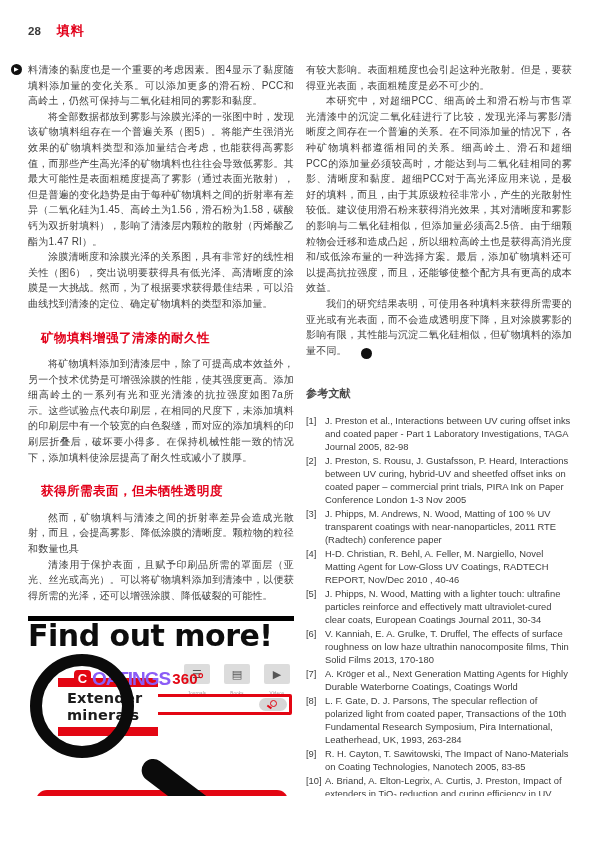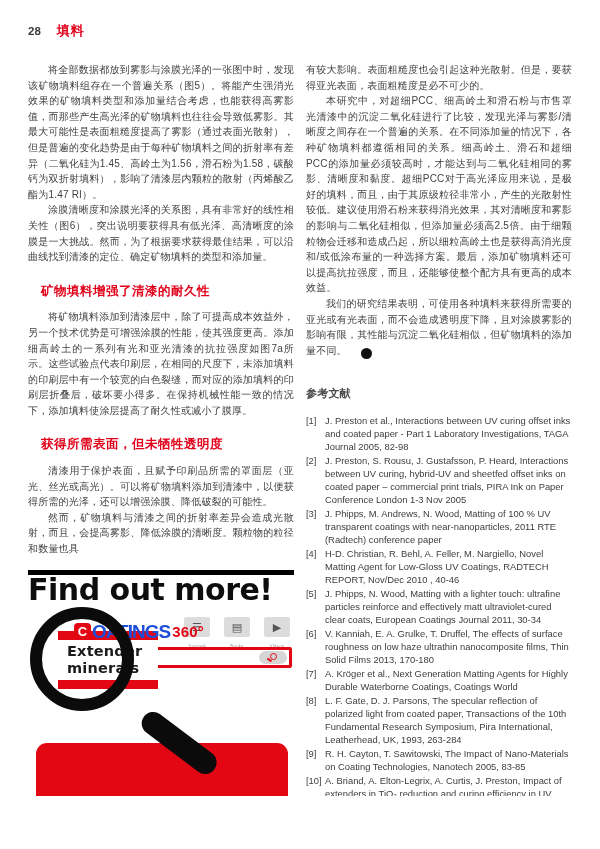--- a/index.html
+++ b/index.html
@@ -31,21 +31,21 @@
                 margin-left:14px; }
 
   
   .ad { margin-top:13px; border-top:5px solid #000; padding-top:5px; }
   .ad-headline { font-size:30px; font-weight:600; color:#0d0d0d; 
                  letter-spacing:-.5px; margin-top:2px; font-family:"DejaVu Sans",sans-serif; }
   .mock { position:relative; height:140px; margin-top:4px; }
   .mock-logo { position:absolute; left:46px; top:22px; display:flex; align-items:center; z-index:4; }
   .logo-c { width:17px; height:17px; background:#e30613; color:#fff; border-radius:4px 4px 8px 4px;
             font-weight:bold; font-size:13px; line-height:17px; text-align:center; }
-  .logo-word { font-size:19px; font-weight:800; color:#1d4ed8; letter-spacing:-1px; margin-left:1px; }
+  .logo-word { font-size:19px; font-weight:800; color:#8b5cf6; letter-spacing:-1px; margin-left:1px; }
   .logo-360 { font-size:15px; font-weight:bold; color:#e30613; margin-left:2px; }
   .mock-toolbar { position:absolute; right:4px; top:16px; display:flex; gap:14px; z-index:1; }
   .tbtn { width:26px; text-align:center; }
   .tbtn .btnface { width:26px; height:20px; background:#dcdcdc; border-radius:2px; color:#555;
                    font-size:11px; line-height:20px; }
   .tbtn .btnlabel { font-size:4.5px; color:#9a9a9a; margin-top:2px; }
   .searchbar { position:absolute; left:112px; right:2px; top:46px; height:21px; background:#fff;
                border:3px solid #e30613; border-radius:2px; z-index:1; }
   .search-pill { position:absolute; right:2px; top:1px; width:28px; height:13px; background:#d6d6d6;
                  border-radius:7px; }
@@ -94,27 +94,31 @@
 <body>
 
 <div class="page">
 
   <div class="hdr">
     <span class="pgnum">28</span>
     <span class="section">填料</span>
   </div>
 
   <div class="col col-left">
+    <p class="noindent p-first">
+      <span class="cont-marker">▶</span>
+      <span>料清漆的黏度也是一个重要的考虑因素。图4显示了黏度随填料添加量的变化关系。可以添加更多的滑石粉、PCC和高岭土，仍然可保持与二氧化硅相同的雾影和黏度。</span>
+    </p>
     <p>将全部数据都放到雾影与涂膜光泽的一张图中时，发现该矿物填料组存在一个普遍关系（图5）。将能产生强消光效果的矿物填料类型和添加量结合考虑，也能获得高雾影值，而那些产生高光泽的矿物填料也往往会导致低雾影。其最大可能性是表面粗糙度提高了雾影（通过表面光散射），但是普遍的变化趋势是由于每种矿物填料之间的折射率有差异（二氧化硅为1.45、高岭土为1.56，滑石粉为1.58，碳酸钙为双折射填料），影响了清漆层内颗粒的散射（丙烯酸乙酯为1.47 RI）。</p>
     <p>涂膜清晰度和涂膜光泽的关系图，具有非常好的线性相关性（图6），突出说明要获得具有低光泽、高清晰度的涂膜是一大挑战。然而，为了根据要求获得最佳结果，可以沿曲线找到清漆的定位、确定矿物填料的类型和添加量。</p>
     <h2 class="subhead">矿物填料增强了清漆的耐久性</h2>
     <p>将矿物填料添加到清漆层中，除了可提高成本效益外，另一个技术优势是可增强涂膜的性能，使其强度更高。添加细高岭土的一系列有光和亚光清漆的抗拉强度如图7a所示。这些试验点代表印刷层，在相同的尺度下，未添加填料的印刷层中有一个较宽的白色裂缝，而对应的添加填料的印刷层折叠后，破坏要小得多。在保持机械性能一致的情况下，添加填料使涂层提高了耐久性或减小了膜厚。</p>
     <h2 class="subhead">获得所需表面，但未牺牲透明度</h2>
+    <p>然而，矿物填料与清漆之间的折射率差异会造成光散射，而且，会提高雾影、降低涂膜的清晰度。颗粒物的粒径和数量也具</p>
     <p>清漆用于保护表面，且赋予印刷品所需的罩面层（亚光、丝光或高光）。可以将矿物填料添加到清漆中，以便获得所需的光泽，还可以增强涂膜、降低破裂的可能性。</p>
-    <p>然而，矿物填料与清漆之间的折射率差异会造成光散射，而且，会提高雾影、降低涂膜的清晰度。颗粒物的粒径和数量也具</p>
 
     <div class="ad">
       <div class="ad-headline">Find out more!</div>
       <div class="mock">
         <div class="mock-logo">
           <span class="logo-c">C</span>
           <span class="logo-word">OATINGS</span>
           <span class="logo-360">360°</span>
         </div>
         <div class="mock-toolbar">

